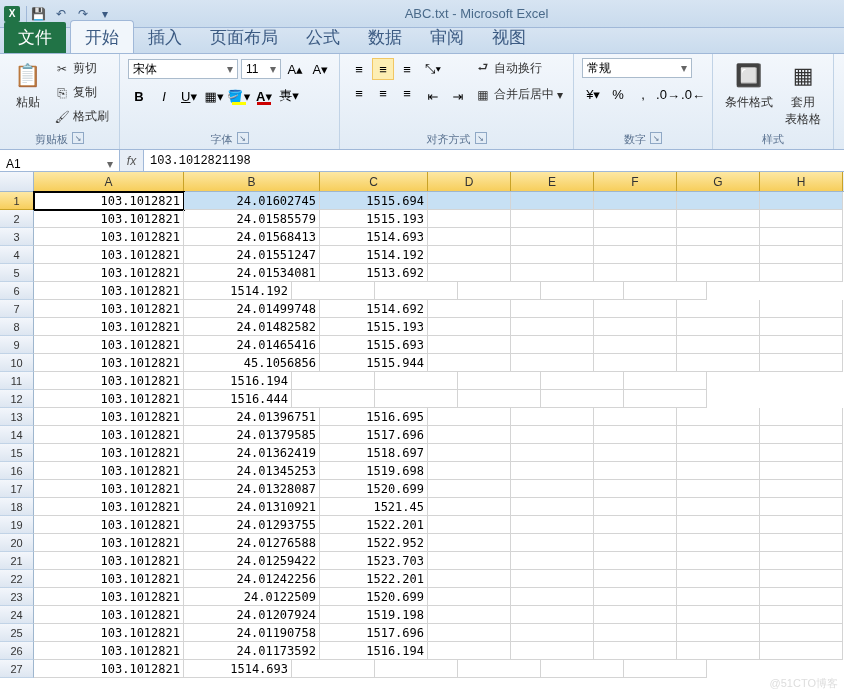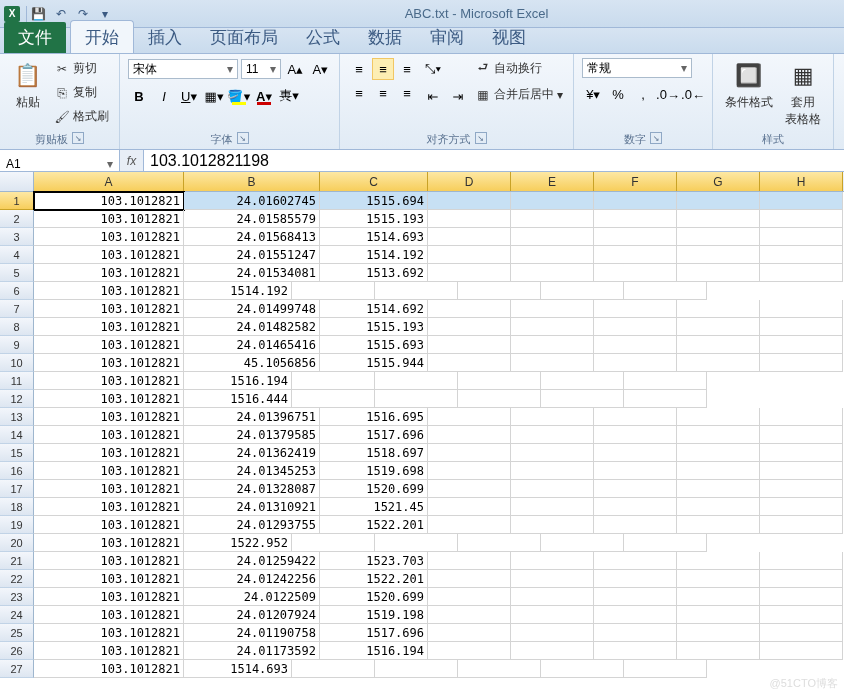--- a/index.html
+++ b/index.html
@@ -35,21 +35,21 @@
 .size-select { border: 1px solid #abc; background: #fff; height: 20px; width: 40px; font-size: 12px; padding: 0 4px; display: flex; align-items: center; }
 .fmt-btn { width: 22px; height: 22px; border: 1px solid transparent; display: flex; align-items: center; justify-content: center; cursor: pointer; font-size: 13px; }
 .align-grid { display: grid; grid-template-columns: repeat(3, 22px); gap: 2px; }
 .num-select { border: 1px solid #abc; background: #fff; height: 20px; width: 110px; font-size: 12px; padding: 0 4px; display: flex; align-items: center; justify-content: space-between; }
 
 
 .formula-row { height: 22px; display: flex; border-bottom: 1px solid #a0b8d8; background: #e8eef6; }
 .name-box { width: 120px; border-right: 1px solid #a0b8d8; background: #fff; display: flex; align-items: flex-end; padding: 0 6px; font-size: 12px; }
 .name-box .dd { margin-left: auto; color: #666; cursor: pointer; }
 .fx-btn { width: 24px; display: flex; align-items: center; justify-content: center; font-style: italic; color: #555; border-right: 1px solid #a0b8d8; background: #e8eef6; cursor: pointer; }
-.formula-input { flex: 1; background: #fff; padding: 0 6px; display: flex; align-items: center; font-size: 16px; }
+.formula-input { flex: 1; background: #fff; padding: 0 6px; display: flex; align-items: center; font-size: 12px; font-family: Liberation Mono, monospace; }
 
 
 .grid { position: relative; }
 .col-headers { display: flex; height: 20px; background: linear-gradient(#f3f6fb, #dde6f1); border-bottom: 1px solid #9eb6ce; }
 .corner { width: 34px; border-right: 1px solid #9eb6ce; background: linear-gradient(#f3f6fb, #dde6f1); }
 .col-h { border-right: 1px solid #c1d3e6; display: flex; align-items: center; justify-content: center; color: #333; font-size: 12px; }
 .col-h.sel { background: linear-gradient(#fde8a4, #f7ce5b); border-right-color: #c9a227; }
 .col-A { width: 150px; } .col-B { width: 136px; } .col-C { width: 108px; }
 .col-D, .col-E, .col-F, .col-G, .col-H { width: 83px; }
 
@@ -451,20 +451,21 @@
         <div class="cell col-C">1522.201</div>
         <div class="cell col-D"></div>
         <div class="cell col-E"></div>
         <div class="cell col-F"></div>
         <div class="cell col-G"></div>
         <div class="cell col-H"></div>
       </div>
       <div class="row">
         <div class="row-h">20</div>
         <div class="cell col-A">103.1012821</div>
+        <div class="cell col-B">24.01276588</div>
         <div class="cell col-C">1522.952</div>
         <div class="cell col-D"></div>
         <div class="cell col-E"></div>
         <div class="cell col-F"></div>
         <div class="cell col-G"></div>
         <div class="cell col-H"></div>
       </div>
       <div class="row">
         <div class="row-h">21</div>
         <div class="cell col-A">103.1012821</div>

